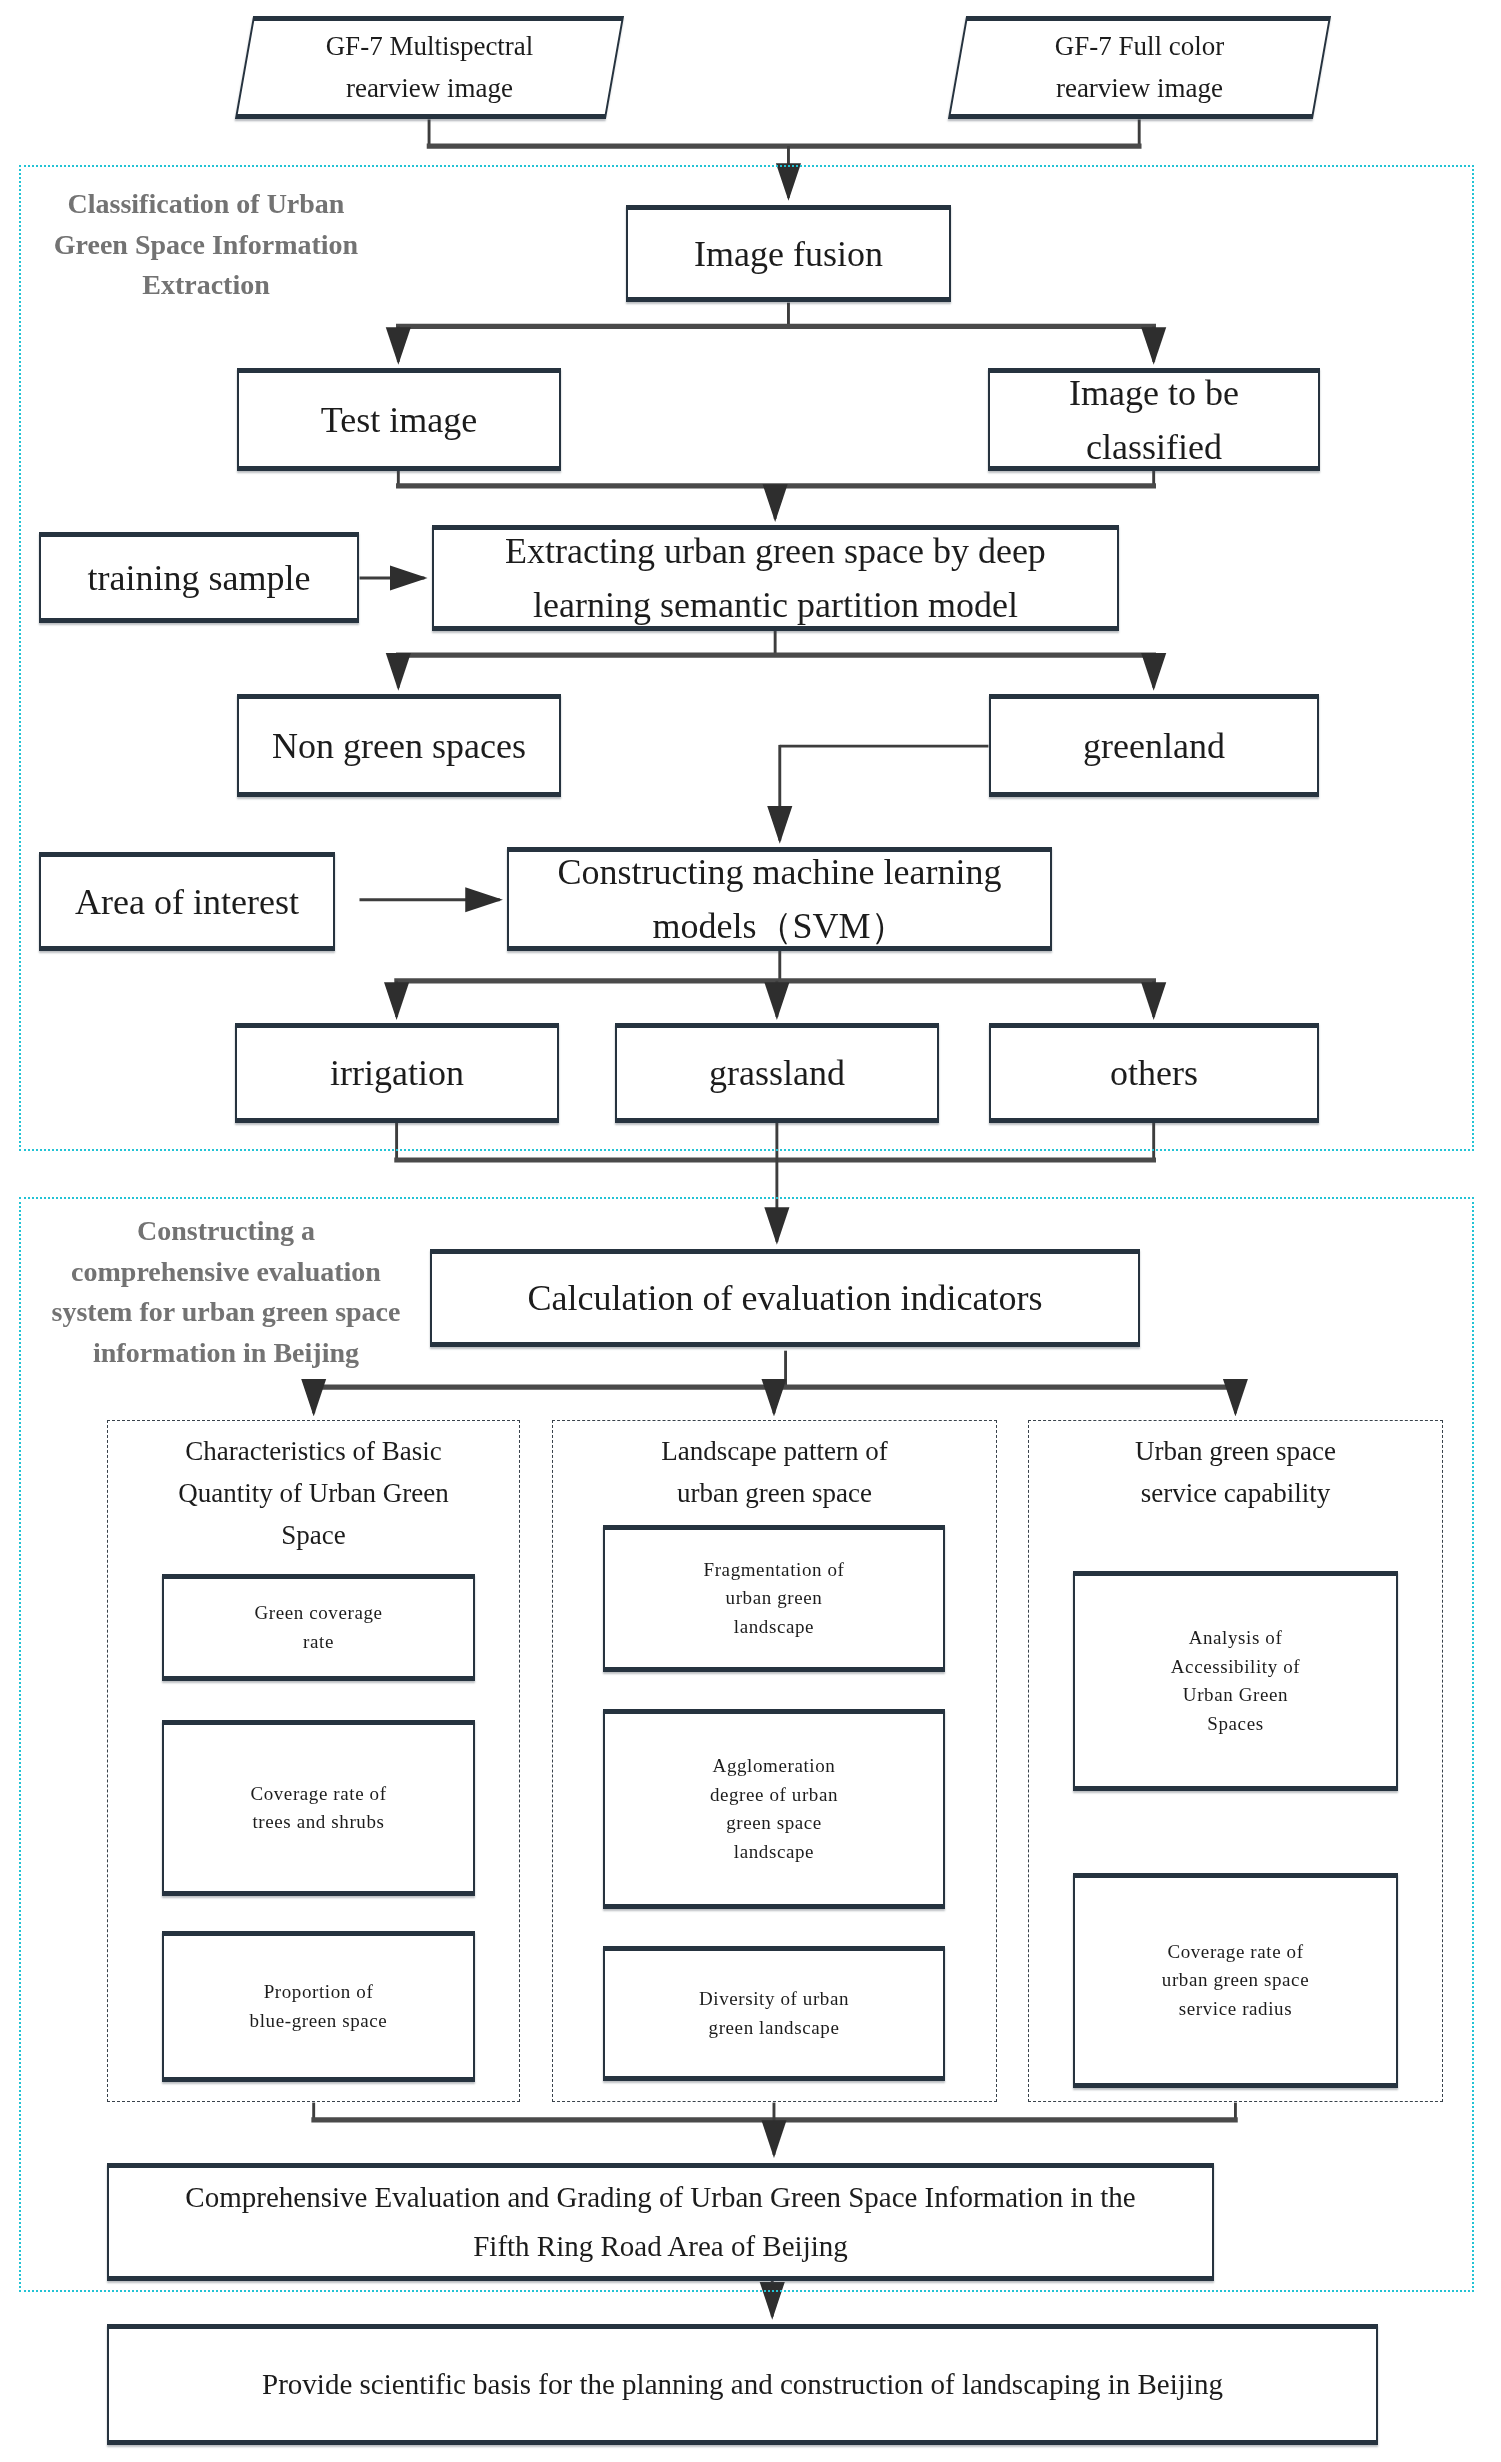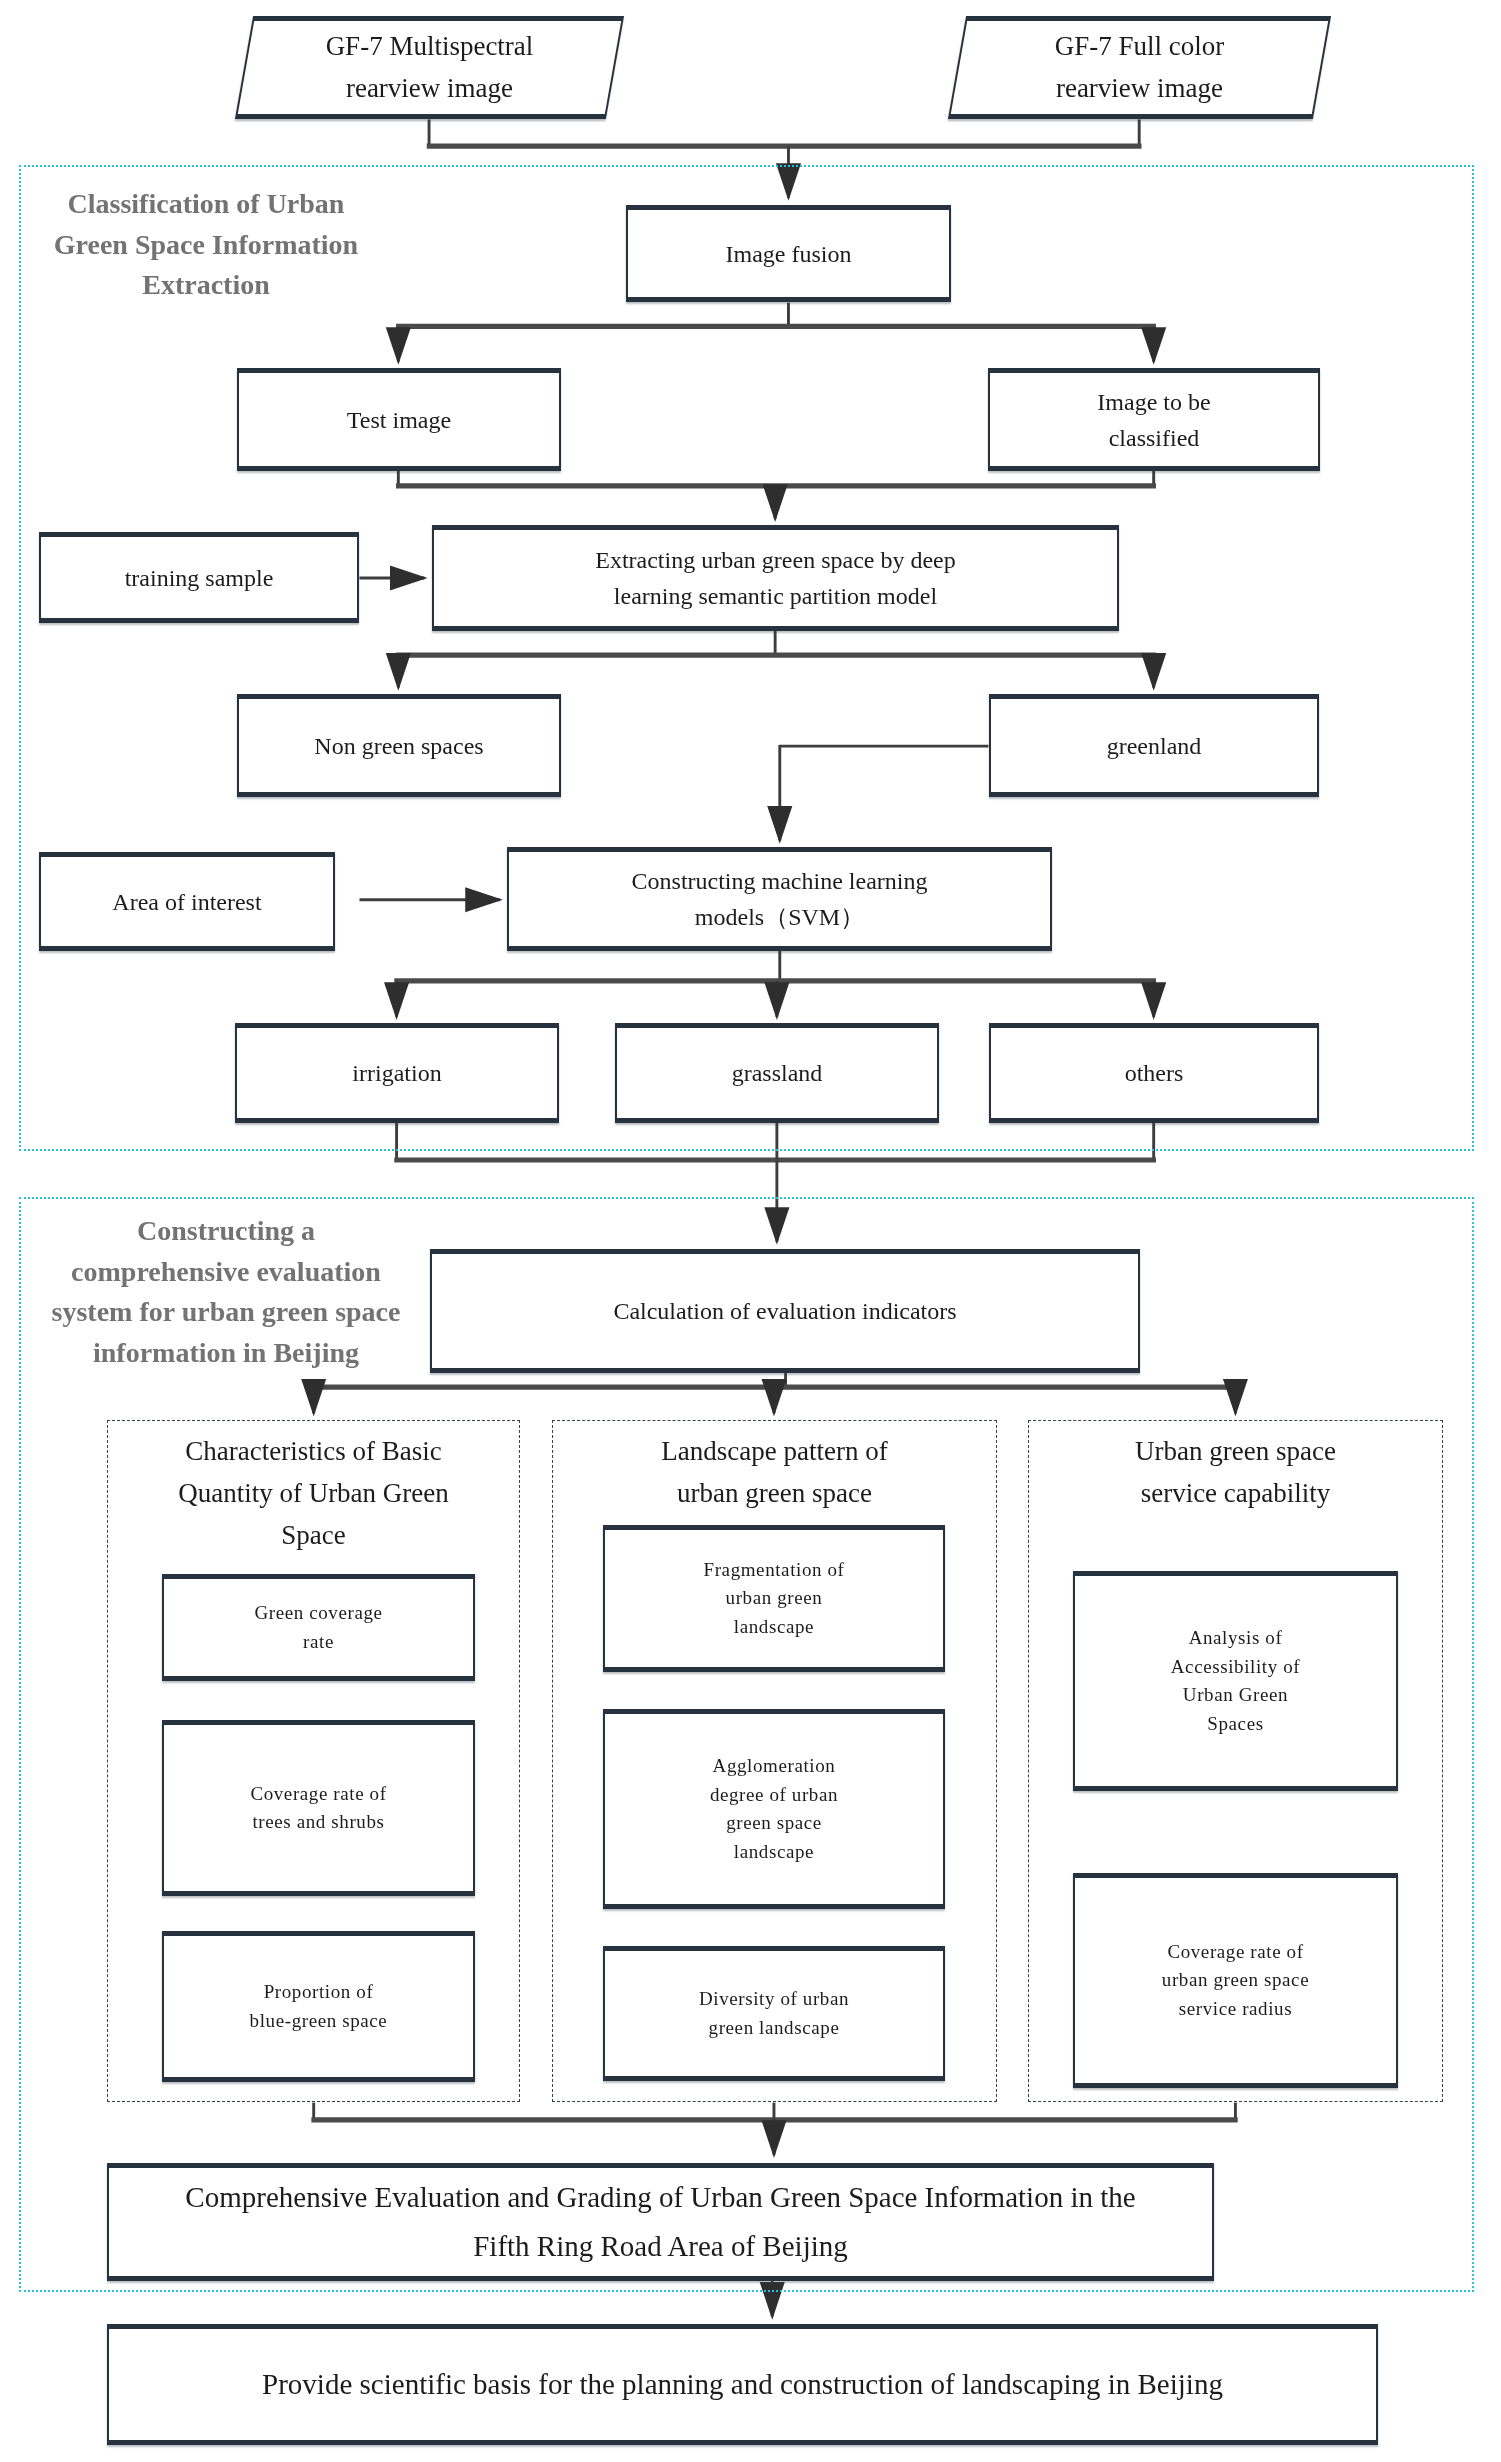--- a/index.html
+++ b/index.html
@@ -2,21 +2,21 @@
 <html style="font-size:9.3px"><head>
 <meta charset="utf-8">
 <style>
   html,body{margin:0;padding:0;background:#ffffff;}
   #canvas{position:relative;width:1501px;height:2462px;background:#ffffff;
           font-family:"Liberation Serif","DejaVu Serif",serif;color:#1c1c1c;}
   #wires{position:absolute;left:0;top:0;width:1501px;height:2462px;pointer-events:none;}
   .abs{position:absolute;box-sizing:border-box;}
   .box{border:2.9px solid #26333f;border-top-width:5.2px;border-bottom-width:5.2px;
        background:#ffffff;display:flex;align-items:center;justify-content:center;
-       text-align:center;white-space:pre-line;font-size:24px;line-height:1.5;
+       text-align:center;white-space:pre-line;font-size:36px;line-height:1.5;
        box-shadow:0 2.3px 1.7px rgba(60,70,80,.35), inset 0 1.2px 0 rgba(255,255,255,.5);}
   .para{border:2.9px solid #26333f;border-top-width:5.2px;border-bottom-width:5.2px;
         background:#fff;transform:skewX(-10deg);
         box-shadow:0 2.3px 1.7px rgba(60,70,80,.35);}
   .para-inner{width:100%;height:100%;transform:skewX(10deg);display:flex;
         align-items:center;justify-content:center;text-align:center;
         white-space:pre-line;font-size:27px;line-height:1.55;}
   .cyan-frame{border:2.3px dotted #22c3d5;background:transparent;}
   .section-label{font-weight:bold;font-size:28px;line-height:1.45;text-align:center;
         white-space:pre-line;color:#737373;}
@@ -132,21 +132,21 @@
   <div class="abs box" style="left:615px;top:1023px;width:324px;height:100px;">grassland</div>
 
   <div class="abs box" style="left:989px;top:1023px;width:330px;height:100px;">others</div>
 
   <div class="abs cyan-frame" style="left:19px;top:1197px;width:1455px;height:1095px;"></div>
   <div class="abs section-label" style="left:23px;top:1211px;width:406px;">Constructing a
 comprehensive evaluation
 system for urban green space
 information in Beijing</div>
 
-  <div class="abs box" style="left:430px;top:1249px;width:710px;height:124px;text-align:center;">Calculation of evaluation indicators</div>
+  <div class="abs box" style="left:430px;top:1249px;width:710px;height:98px;text-align:center;">Calculation of evaluation indicators</div>
 
   <div class="abs dash-col" style="left:107px;top:1420px;width:413px;height:682px;">
     <div class="col-hdr" style="top:10.4px;">Characteristics of Basic
 Quantity of Urban Green
 Space</div>
   </div>
   <div class="abs box wide" style="left:162px;top:1574px;width:313px;height:107px;">Green coverage
 rate</div>
   <div class="abs box wide" style="left:162px;top:1720px;width:313px;height:176px;">Coverage rate of
 trees and shrubs</div>

